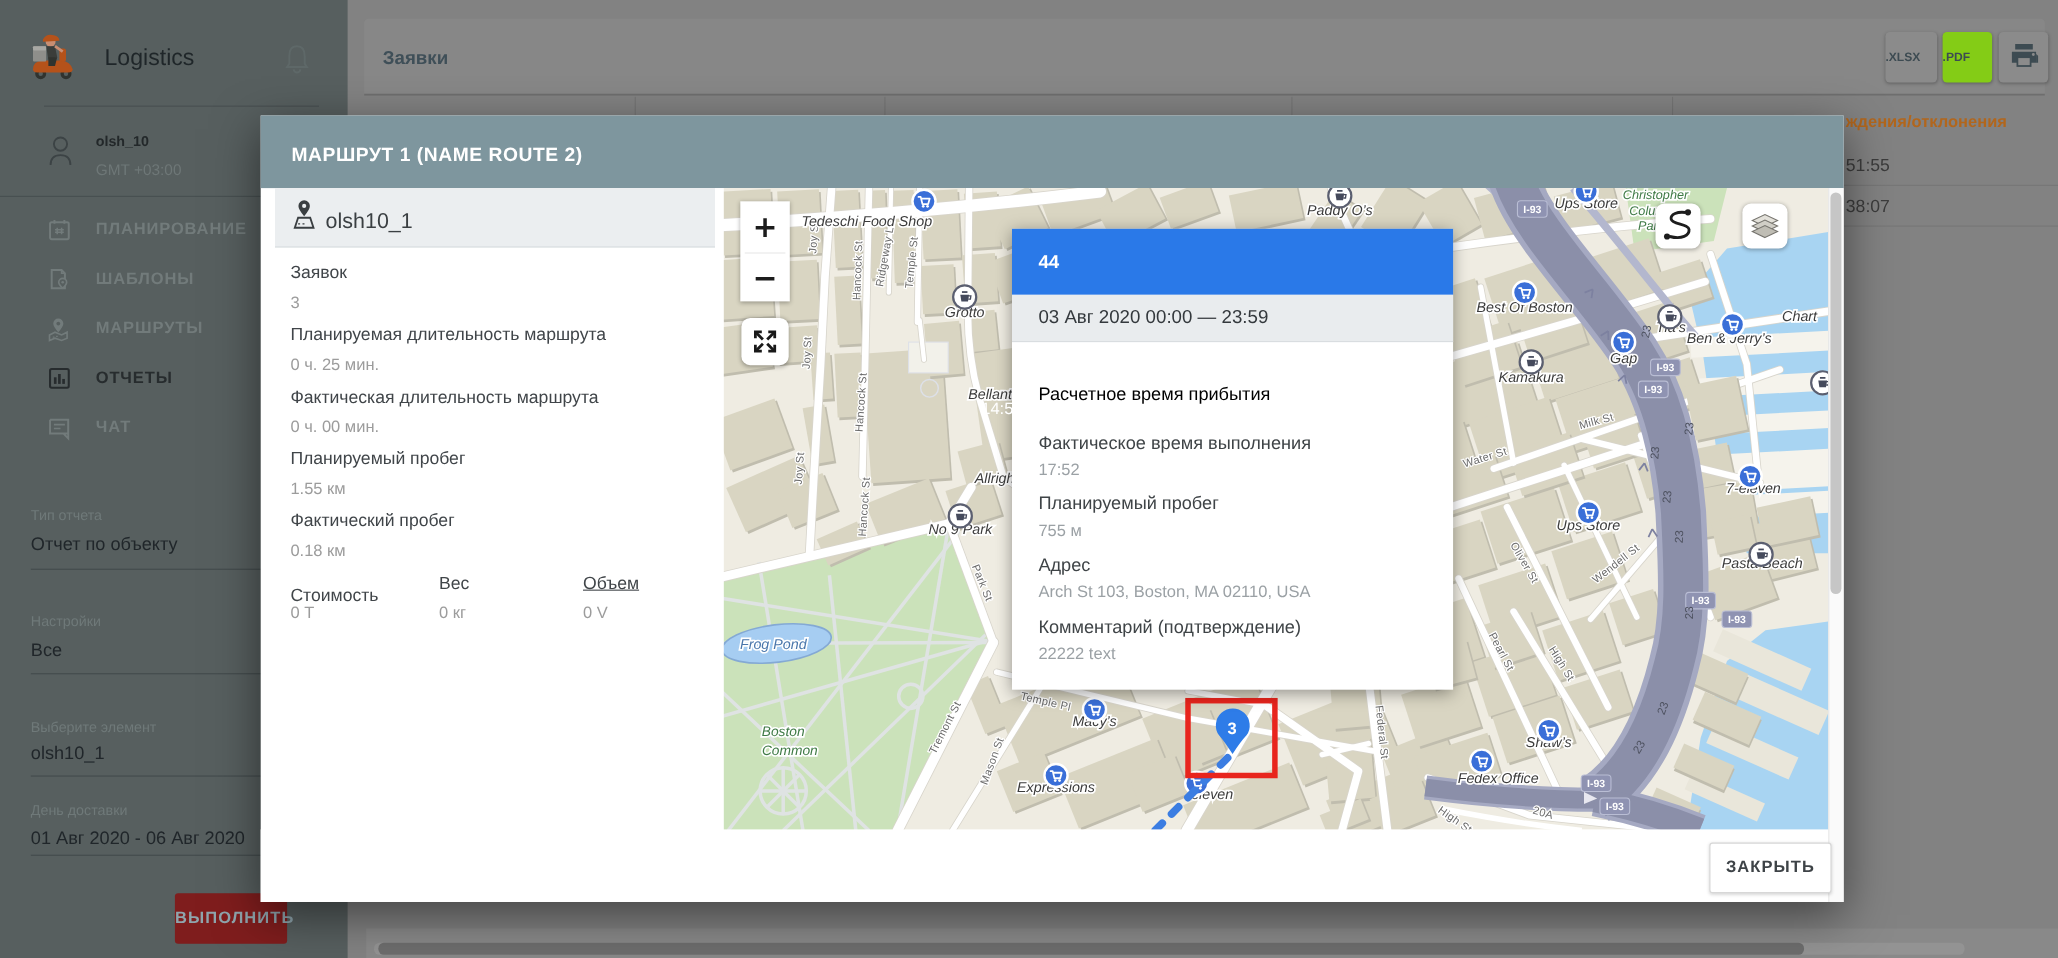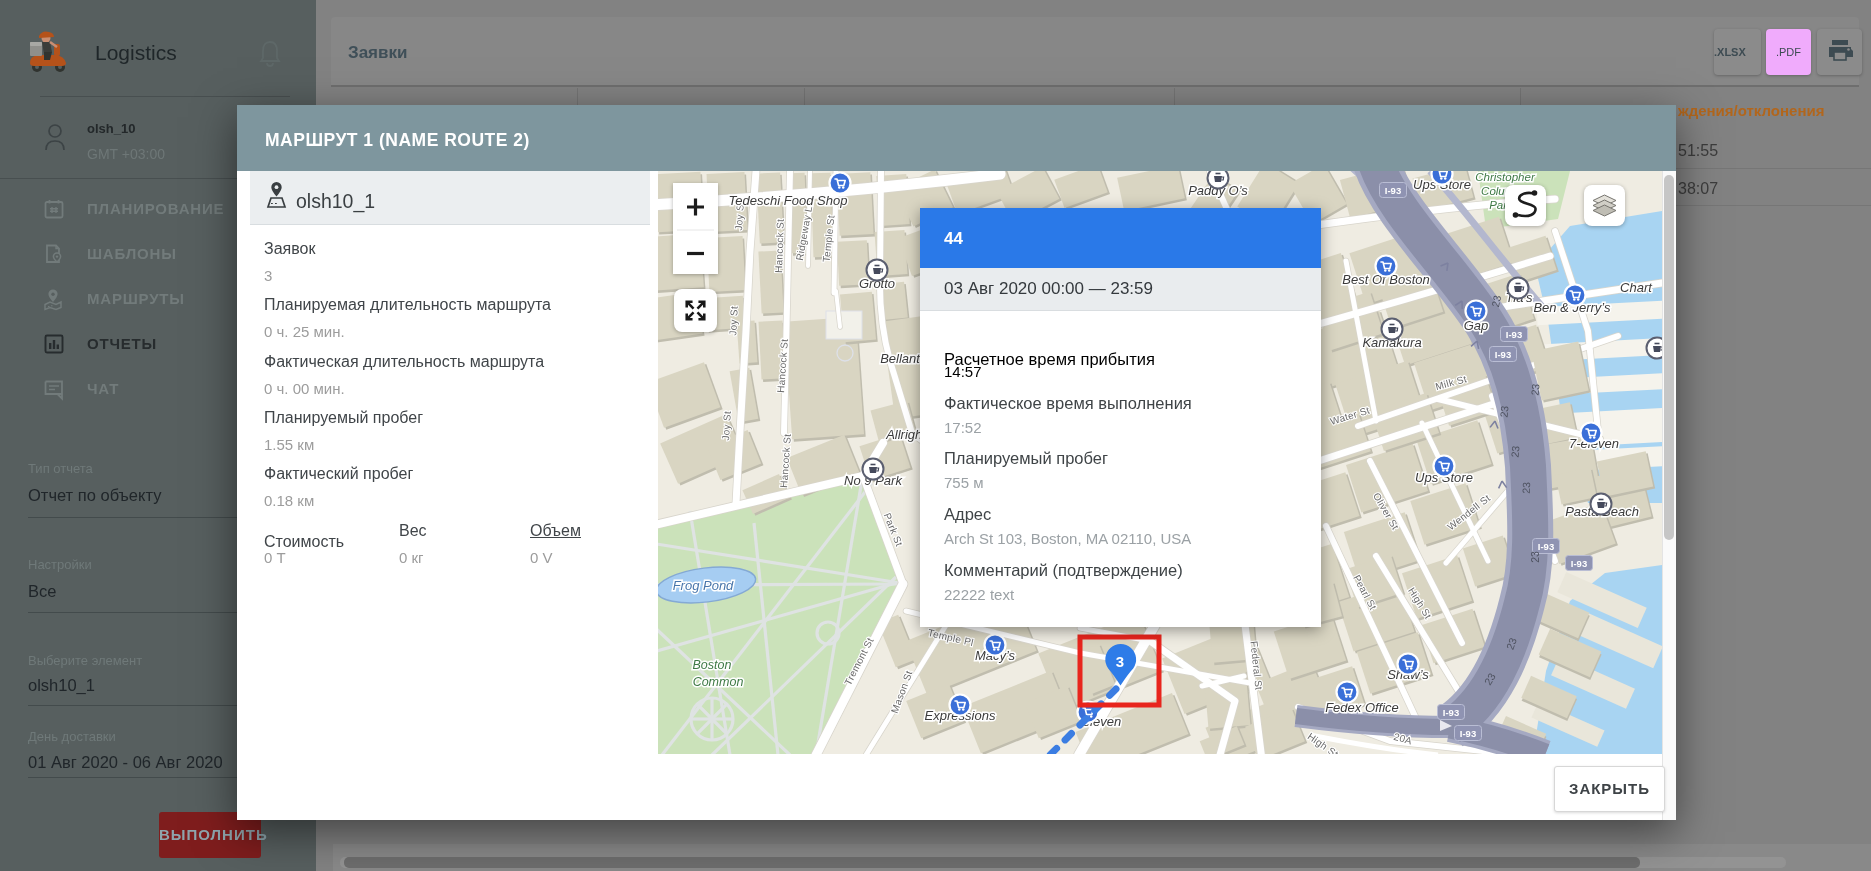--- a/index.html
+++ b/index.html
@@ -76,21 +76,21 @@
 <div class="abs" style="left:28px;top:653px;font-size:13px;color:#6f7979;">Выберите элемент</div>
 <div class="abs" style="left:28px;top:676px;font-size:16.5px;color:#20262a;">olsh10_1</div>
 <div class="abs" style="left:28px;top:705px;width:262px;height:1px;background:#434b4c;"></div>
 <div class="abs" style="left:28px;top:729px;font-size:13px;color:#6f7979;">День доставки</div>
 <div class="abs" style="left:28px;top:753px;font-size:16.5px;color:#20262a;">01 Авг 2020 - 06 Авг 2020</div>
 <div class="abs" style="left:28px;top:777px;width:262px;height:1px;background:#434b4c;"></div>
 <div class="abs" style="left:159px;top:812px;width:102px;height:46px;background:#7f1d1d;border-radius:3px;color:#8fa5ad;font-size:15px;font-weight:bold;letter-spacing:1px;text-align:center;line-height:46px;">ВЫПОЛНИТЬ</div>
 <div class="abs" style="left:331px;top:17px;width:1528px;height:70px;background:#878787;border-radius:4px 4px 0 0;border-bottom:2px solid #6e6e6e;"></div>
 <div class="abs" style="left:348px;top:43px;font-size:17px;font-weight:bold;color:#3f4f58;">Заявки</div>
 <div class="abs" style="left:1714px;top:29px;width:47px;height:46px;background:#8b8b8b;border-radius:4px;font-size:11px;font-weight:bold;color:#3d4b52;text-align:left;line-height:46px;box-shadow:0 1px 3px rgba(0,0,0,.25);">.XLSX</div>
-<div class="abs" style="left:1766px;top:29px;width:45px;height:46px;background:#f0abfc;border-radius:4px;font-size:11px;font-weight:normal;color:#3d4b52;text-align:center;line-height:46px;box-shadow:0 1px 3px rgba(0,0,0,.25);">.PDF</div>
+<div class="abs" style="left:1766px;top:29px;width:45px;height:46px;background:#84cc16;border-radius:4px;font-size:11px;font-weight:bold;color:#3d4b52;text-align:left;line-height:46px;box-shadow:0 1px 3px rgba(0,0,0,.25);">.PDF</div>
 <div class="abs" style="left:1817px;top:29px;width:45px;height:46px;background:#8b8b8b;border-radius:4px;box-shadow:0 1px 3px rgba(0,0,0,.25);"></div>
 <svg class="abs" style="left:1827px;top:40px" width="26" height="22" viewBox="0 0 26 22">
 <rect x="5" y="0" width="16" height="5" fill="#3d4b52"></rect>
 <path d="M2,7 L24,7 L24,17 L2,17 Z" fill="#3d4b52"></path>
 <path d="M24,9 L26,11 L26,17 L24,17 Z" fill="#3d4b52"></path>
 <circle cx="21.5" cy="9.5" r="1.3" fill="#8b8b8b"></circle>
 <rect x="7" y="12" width="12" height="8" fill="#8b8b8b" stroke="#3d4b52" stroke-width="1.6"></rect>
 </svg>
 <div class="abs" style="left:577px;top:88px;width:1px;height:17px;background:#747474;"></div>
 <div class="abs" style="left:804px;top:88px;width:1px;height:17px;background:#747474;"></div>
@@ -858,21 +858,21 @@
 <polygon points="20.5,21 32,15.5 20.5,10 9,15.5" fill="#e3e1da" stroke="#77756f" stroke-width="1"></polygon>
 <polygon points="20.5,26 32,20.5 20.5,15 9,20.5" fill="#d0cec6" stroke="#77756f" stroke-width="1"></polygon>
 <polygon points="20.5,31 32,25.5 20.5,20 9,25.5" fill="#bfbdb4" stroke="#77756f" stroke-width="1"></polygon>
 </svg>
 <div class="abs" style="left:920px;top:208px;width:401px;height:419px;background:#fff;box-shadow:0 3px 14px rgba(0,0,0,.4);"></div>
 <div class="abs" style="left:920px;top:208px;width:401px;height:60px;background:#2a79e8;"></div>
 <div class="abs" style="left:944px;top:229px;font-size:17px;font-weight:bold;color:#fff;">44</div>
 <div class="abs" style="left:920px;top:268px;width:401px;height:43px;background:#e9ecee;border-bottom:1px solid #d9dde0;"></div>
 <div class="abs" style="left:944px;top:279px;font-size:17px;color:#34393d;">03 Авг 2020 00:00 — 23:59</div>
 <div class="abs" style="left:944px;top:350px;font-size:16.5px;color:#000000;">Расчетное время прибытия</div>
-<div class="abs" style="left:944px;top:363px;font-size:15px;color:#000000;">14:57</div>
+<div class="abs" style="left:892px;top:363px;font-size:15px;color:#ffffff;">14:57</div>
 <div class="abs" style="left:944px;top:394px;font-size:16.5px;color:#3f4447;">Фактическое время выполнения</div>
 <div class="abs" style="left:944px;top:419px;font-size:15px;color:#9ba1a5;">17:52</div>
 <div class="abs" style="left:944px;top:449px;font-size:16.5px;color:#3f4447;">Планируемый пробег</div>
 <div class="abs" style="left:944px;top:474px;font-size:15px;color:#9ba1a5;">755 м</div>
 <div class="abs" style="left:944px;top:505px;font-size:16.5px;color:#3f4447;">Адрес</div>
 <div class="abs" style="left:944px;top:530px;font-size:15px;color:#9ba1a5;">Arch St 103, Boston, MA 02110, USA</div>
 <div class="abs" style="left:944px;top:561px;font-size:16.5px;color:#3f4447;">Комментарий (подтверждение)</div>
 <div class="abs" style="left:944px;top:586px;font-size:15px;color:#9ba1a5;">22222 text</div>
 <div class="abs" style="left:1662px;top:171px;width:14px;height:649px;background:#fafafa;border-left:1px solid #e4e4e4;"></div>
 <div class="abs" style="left:1664px;top:175px;width:10px;height:365px;background:#c6c6c6;border-radius:5px;"></div>

